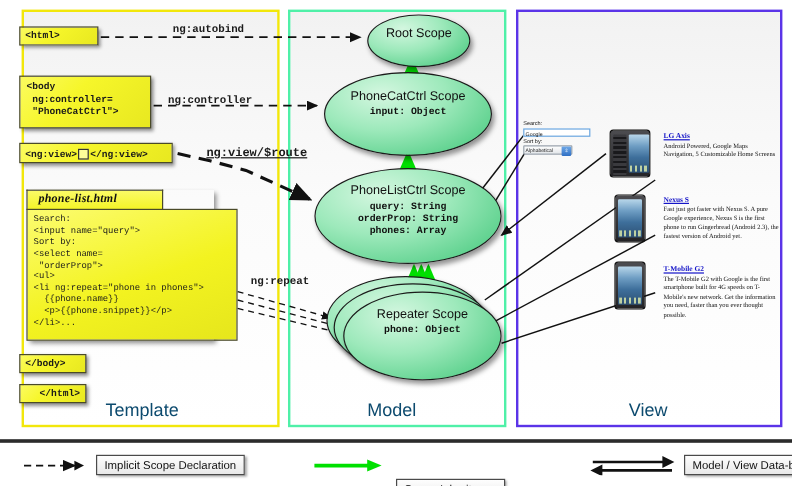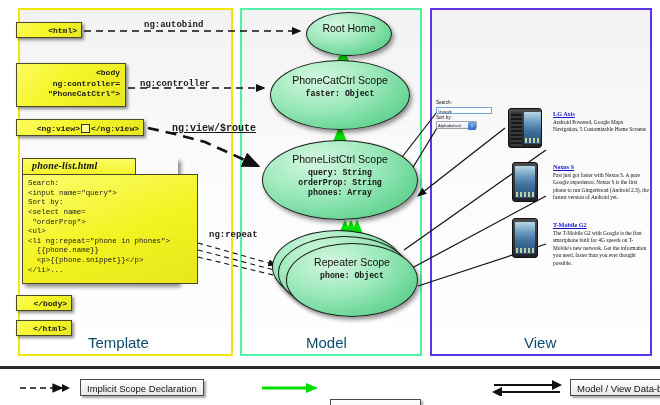--- a/index.html
+++ b/index.html
@@ -42,21 +42,20 @@
     background: linear-gradient(135deg, #fbfb60 0%, #f6f62a 40%, #e8e820 100%);
     border: 1px solid #4a4a28;
     box-shadow: 2px 2px 3px rgba(0,0,0,0.45);
     font-family: "Liberation Mono", monospace;
     font-weight: bold;
     font-size: 8px;
     color: #1a1a1a;
     box-sizing: border-box;
     white-space: pre;
     line-height: 1.32;
-    text-align: right;
   }
   #tag-html   { left: 16px; top: 22px;  width: 66px;  height: 16px; padding: 3px 4px; }
   #tag-body   { left: 16px; top: 63px;  width: 110px; height: 44px; padding: 4px 5px; }
   #tag-ngview { left: 16px; top: 119px; width: 128px; height: 17px; padding: 4px 4px; }
   #tag-bodyend{ left: 16px; top: 295px; width: 56px;  height: 16px; padding: 3px 4px; }
   #tag-htmlend{ left: 16px; top: 320px; width: 56px;  height: 16px; padding: 3px 16px; }
 
   
   .inline-box {
     display: inline-block;
@@ -393,27 +392,27 @@
   <div class="ybox" id="tag-bodyend">&lt;/body&gt;</div>
   <div class="ybox" id="tag-htmlend">&lt;/html&gt;</div>
 
   <div class="conn-label" id="lbl-autobind">ng:autobind</div>
   <div class="conn-label" id="lbl-controller">ng:controller</div>
   <div class="conn-label" id="lbl-route">ng:view/$route</div>
   <div class="conn-label" id="lbl-repeat">ng:repeat</div>
 
   <div class="scope" id="scope-root">
     <span class="sname">Root
-Home</span>
+Scope</span>
   </div>
 
   <div class="scope" id="scope-phonecat">
     <span class="sname">PhoneCatCtrl
 Scope</span>
-    <span class="sprops">faster: Object</span>
+    <span class="sprops">input: Object</span>
   </div>
 
   <div class="scope" id="scope-phonelist">
     <span class="sname">PhoneListCtrl
 Scope</span>
     <span class="sprops">query: String
 orderProp: String
 phones: Array</span>
   </div>
 

